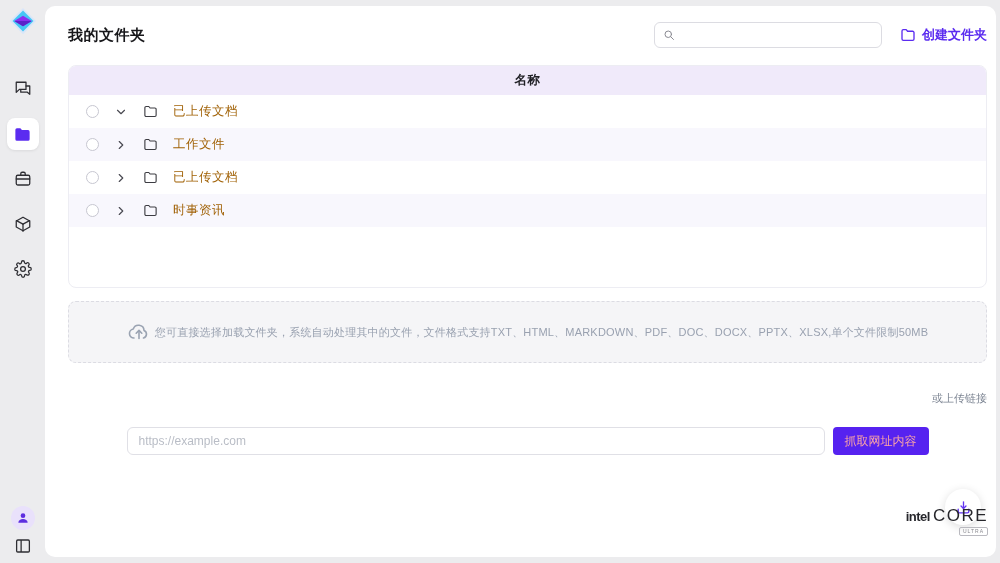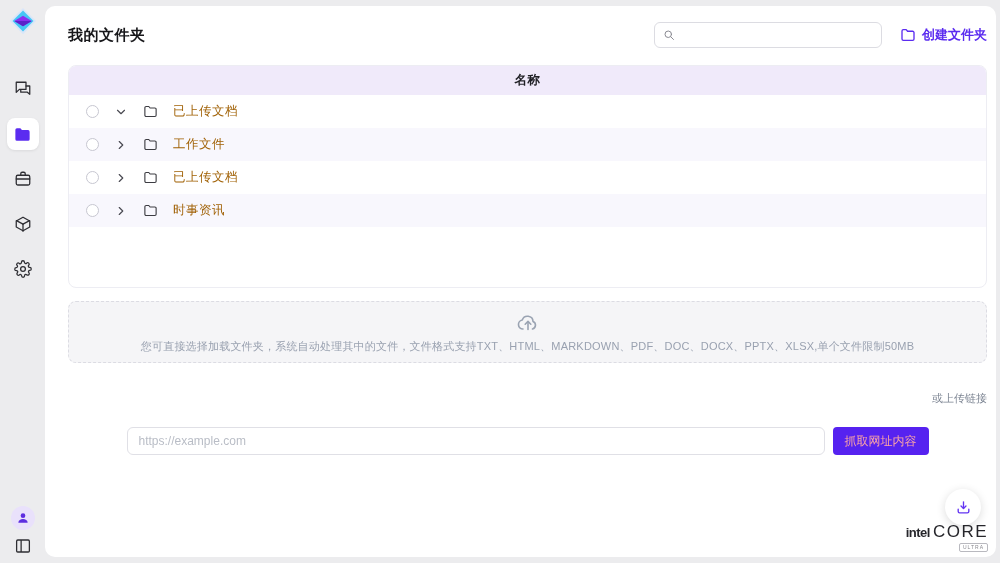--- a/index.html
+++ b/index.html
@@ -45,38 +45,38 @@
   .row.alt{background:#f8f7fd;}
   .cb{width:13px;height:13px;border:1.5px solid #c7c7d1;border-radius:50%;
     box-sizing:border-box;background:#fff;flex:none;cursor:pointer;}
   .chev{color:#4a4a52;display:flex;flex:none;}
   .chev-right{transform:rotate(-90deg);}
   .row-folder{color:#3c3c42;display:flex;flex:none;}
   .row-label{letter-spacing:.5px;}
 
   
   .dropzone{margin-top:13px;height:62px;background:#f5f5f7;border:1.5px dashed #dcdce3;
-    border-radius:8px;display:flex;flex-direction:column;align-items:center;
+    border-radius:8px;display:flex;flex-direction:row;align-items:center;
     justify-content:center;gap:4px;box-sizing:border-box;cursor:pointer;}
   .drop-hint{font-size:11px;color:#99a1b0;letter-spacing:.2px;}
 
   .divider-label{text-align:right;margin-top:28px;font-size:11px;color:#7d8593;}
 
   .link-row{width:802px;margin:21px auto 0;display:flex;gap:8px;}
   .url-input{flex:1;height:28px;border:1px solid #e0e0e6;border-radius:6px;padding:0 11px;
     font-size:12px;color:#333;box-sizing:border-box;outline:none;}
   .url-input::placeholder{color:#b9bdc6;}
   .fetch-btn{height:28px;background:#5622f0;color:#fca5a5;border:none;border-radius:4px;
     font-size:12px;padding:0 12px;cursor:pointer;flex:none;}
 
   
   .fab{position:absolute;right:19px;bottom:38px;width:36px;height:36px;background:#fff;
     border-radius:50%;box-shadow:0 2px 10px rgba(0,0,0,.14);display:flex;
     align-items:center;justify-content:center;cursor:pointer;border:none;}
-  .intel{position:absolute;right:12px;bottom:11px;display:flex;flex-direction:column;
+  .intel{position:absolute;right:12px;bottom:27px;display:flex;flex-direction:column;
     align-items:flex-end;}
   .intel-line{display:flex;align-items:baseline;gap:3px;color:#26262b;}
   .intel-brand{font-size:13px;font-weight:bold;letter-spacing:-.5px;}
   .intel-core{font-size:17px;letter-spacing:1.5px;text-transform:uppercase;}
   .intel-badge{font-size:5px;color:#8a8a90;border:1px solid #b9b9bf;border-radius:2px;
     padding:0 3px;margin-top:1px;letter-spacing:1px;text-transform:uppercase;line-height:7px;}
 </style>
 </head>
 <body>
 

